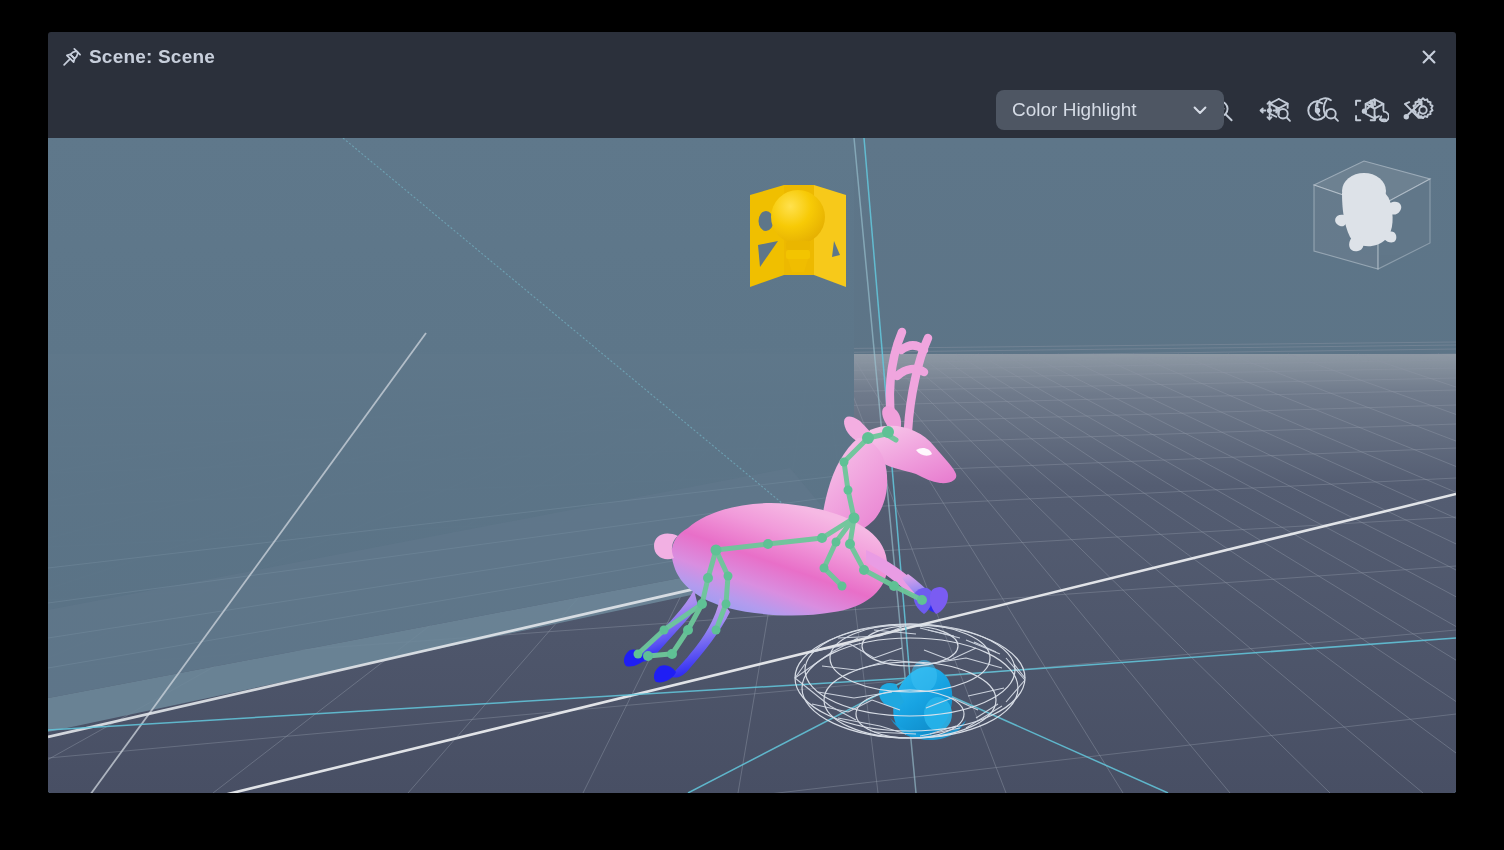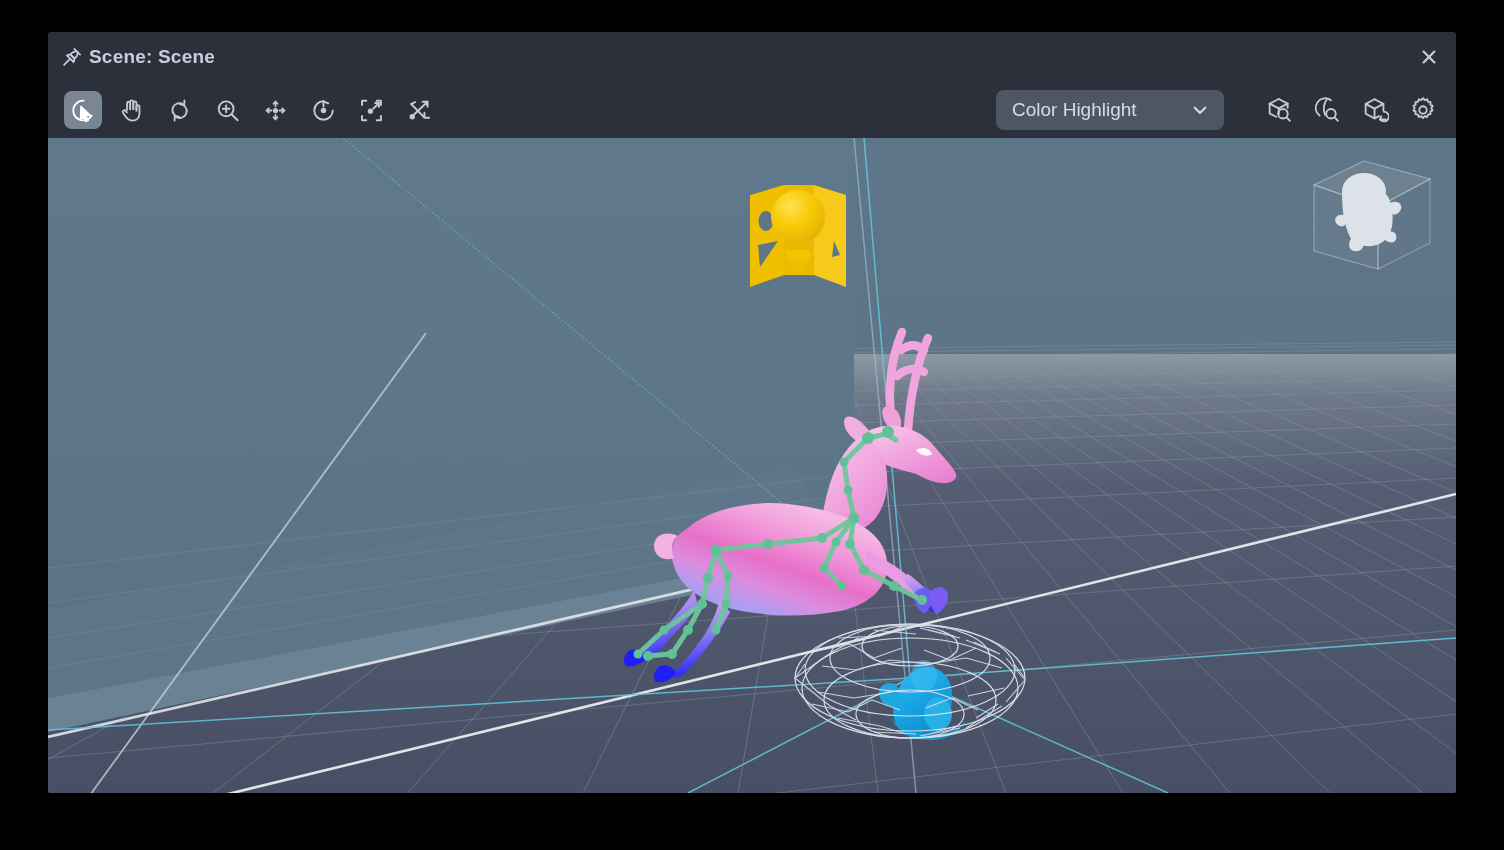--- a/index.html
+++ b/index.html
@@ -49,20 +49,21 @@
   #close-button svg { width: 20px; height: 20px; }
 
   
   #toolbar {
     height: 56px;
     flex: 0 0 auto;
     display: flex;
     align-items: center;
     padding: 0 14px 0 16px;
     position: relative;
+    justify-content: flex-end;
   }
   .tool-btn {
     width: 38px; height: 38px;
     margin-right: 10px;
     border-radius: 8px;
     display: flex; align-items: center; justify-content: center;
     cursor: pointer;
     flex: 0 0 auto;
   }
   .tool-btn.active { background: #7b8694; }

